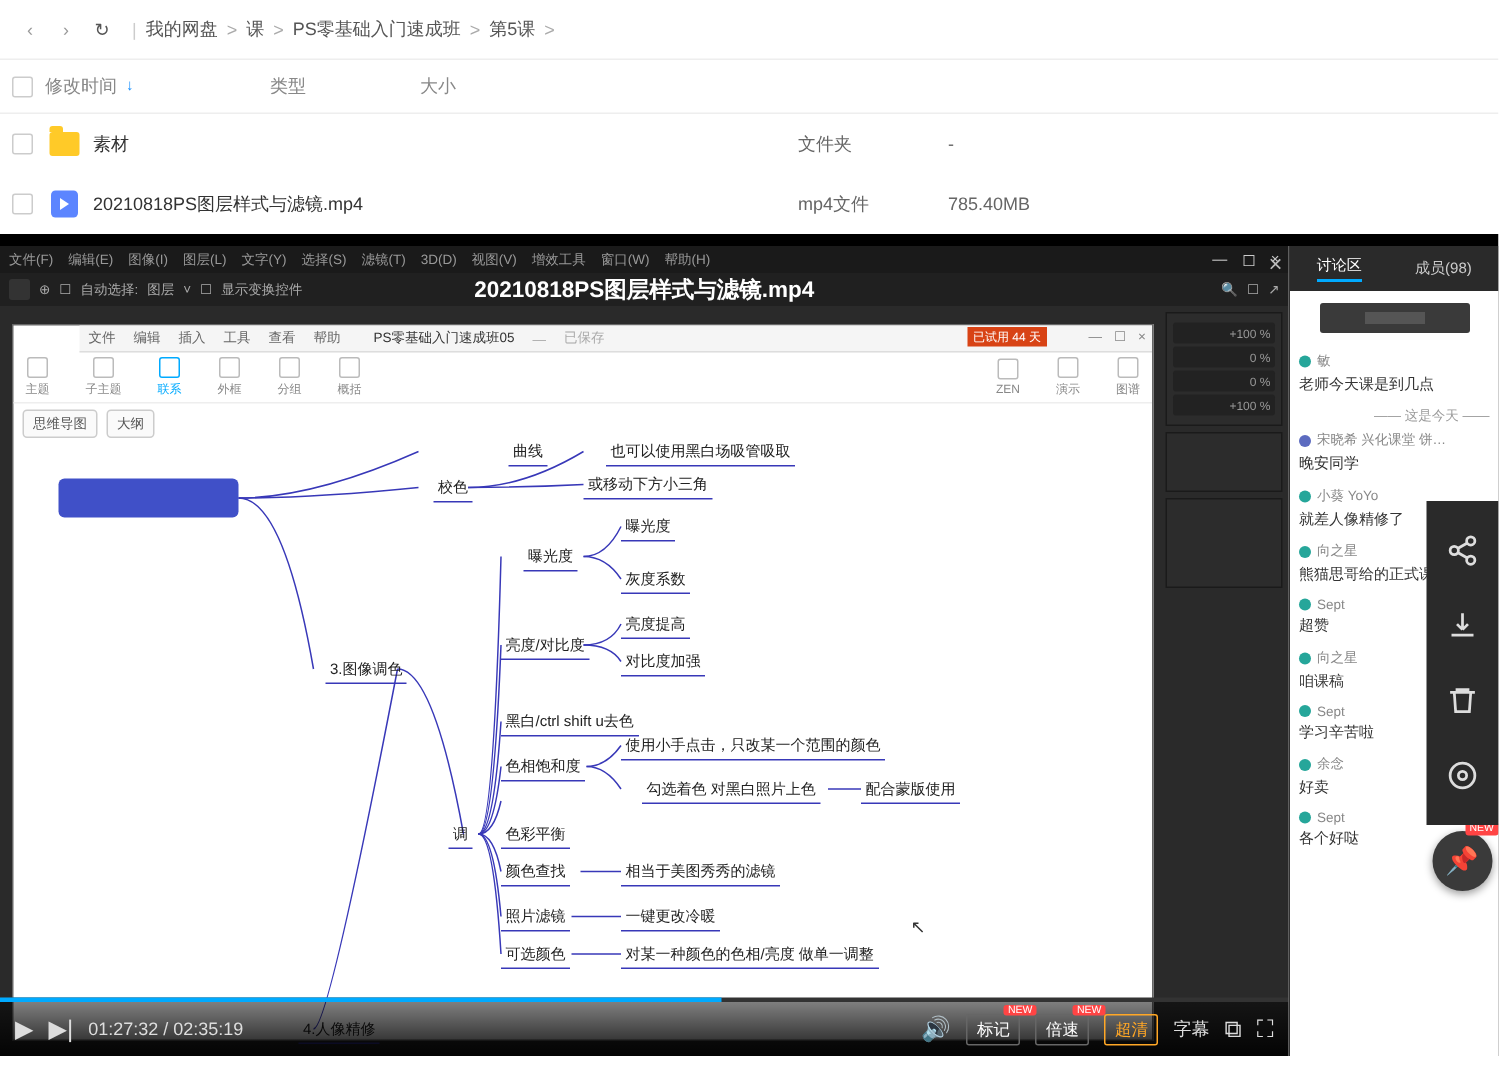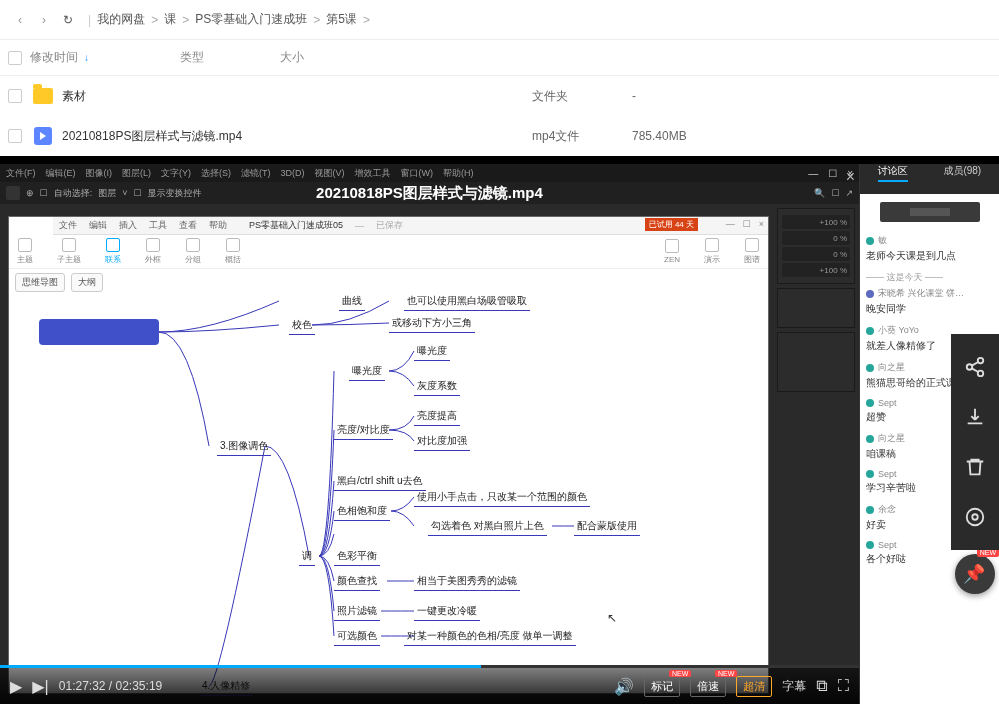--- a/index.html
+++ b/index.html
@@ -64,30 +64,30 @@
 .mm-root { position: absolute; left: 30px; top: 28px; width: 120px; height: 26px; background: #4050c8; border-radius: 4px; }
 .mm-node { position: absolute; font-size: 10px; color: #222; white-space: nowrap; border-bottom: 1px solid #3838b8; padding: 0 3px 2px; }
 
 
 .ps-right-panels { position: absolute; right: 4px; top: 44px; width: 78px; display: flex; flex-direction: column; gap: 4px; }
 .ps-panel { background: #2c2c2c; border: 1px solid #1a1a1a; padding: 4px; font-size: 8px; color: #999; }
 .ps-slider { height: 14px; background: #222; border-radius: 2px; margin: 2px 0; display: flex; align-items: center; justify-content: flex-end; padding-right: 3px; }
 
 
 .chat-side { width: 140px; background: #fff; border-left: 1px solid #333; position: relative; font-size: 10px; }
-.chat-tabs { height: 30px; display: flex; align-items: flex-start; justify-content: space-around; background: #2a2a2a; color: #ccc; font-size: 10px; }
+.chat-tabs { height: 30px; display: flex; align-items: center; justify-content: space-around; background: #2a2a2a; color: #ccc; font-size: 10px; }
 .chat-tab-active { color: #fff; border-bottom: 2px solid #0af; padding-bottom: 2px; }
 .chat-preview { margin: 8px auto; width: 100px; height: 20px; background: #3a3a3a; border-radius: 2px; position: relative;}
 .chat-preview::after { content: ""; position: absolute; left: 30px; top: 6px; width: 40px; height: 8px; background: #555; }
 .chat-msgs { padding: 4px 6px; overflow: hidden; }
 .chat-msg { margin-bottom: 8px; }
 .chat-user { display: flex; align-items: center; gap: 4px; color: #888; font-size: 9px; }
 .user-dot { width: 8px; height: 8px; border-radius: 50%; }
 .chat-text { color: #333; font-size: 10px; margin-top: 2px; }
-.divider-msg { text-align: left; color: #999; font-size: 9px; margin: 3px 0; }
+.divider-msg { text-align: right; color: #999; font-size: 9px; margin: 3px 0; }
 
 
 .vtoolbar { position: absolute; right: 0; top: 170px; width: 48px; background: #2a2a2a; display: flex; flex-direction: column; padding: 8px 0; }
 .vtool { height: 50px; display: flex; align-items: center; justify-content: center; color: #ddd; cursor: pointer; }
 .vtool svg { width: 22px; height: 22px; }
 .pin-btn { position: absolute; right: 4px; bottom: 110px; width: 40px; height: 40px; background: #3a3a3a; border-radius: 50%; display: flex; align-items: center; justify-content: center; color: #ffc107; font-size: 18px; box-shadow: 0 2px 6px rgba(0,0,0,0.4); }
 .new-badge { position: absolute; top: -6px; right: -4px; background: #f44; color: #fff; font-size: 7px; padding: 1px 3px; border-radius: 2px; }
 
 
 .controls { position: absolute; bottom: 0; left: 0; right: 0; height: 36px; background: linear-gradient(to top, rgba(0,0,0,0.9), rgba(0,0,0,0.5)); display: flex; align-items: center; padding: 0 10px; gap: 10px; }
@@ -308,21 +308,21 @@
         <div class="mm-node" style="left:325px;top:213px">色相饱和度</div>
         <div class="mm-node" style="left:405px;top:199px">使用小手点击，只改某一个范围的颜色</div>
         <div class="mm-node" style="left:419px;top:228px">勾选着色 对黑白照片上色</div>
         <div class="mm-node" style="left:565px;top:228px">配合蒙版使用</div>
         <div class="mm-node" style="left:325px;top:258px">色彩平衡</div>
         <div class="mm-node" style="left:325px;top:283px">颜色查找</div>
         <div class="mm-node" style="left:405px;top:283px">相当于美图秀秀的滤镜</div>
         <div class="mm-node" style="left:325px;top:313px">照片滤镜</div>
         <div class="mm-node" style="left:405px;top:313px">一键更改冷暖</div>
         <div class="mm-node" style="left:325px;top:338px">可选颜色</div>
-        <div class="mm-node" style="left:395px;top:338px">对某一种颜色的色相/亮度 做单一调整</div>
+        <div class="mm-node" style="left:405px;top:338px">对某一种颜色的色相/亮度 做单一调整</div>
         <span style="position:absolute;left:598px;top:320px;color:#333;font-size:12px">↖</span>
       </div>
     </div>
 
     <div class="ps-right-panels">
       <div class="ps-panel">
         <div class="ps-slider"><span>+100</span>&nbsp;<span>%</span></div>
         <div class="ps-slider"><span>0</span>&nbsp;<span>%</span></div>
         <div class="ps-slider"><span>0</span>&nbsp;<span>%</span></div>
         <div class="ps-slider"><span>+100</span>&nbsp;<span>%</span></div>

